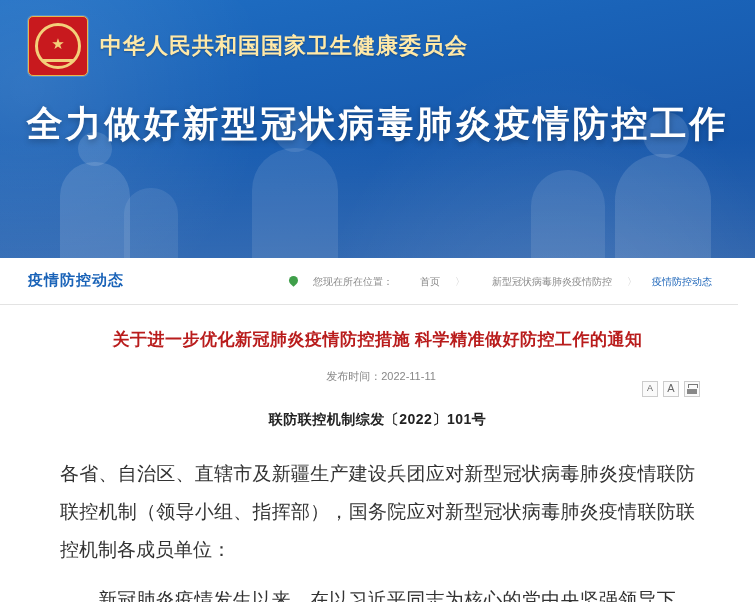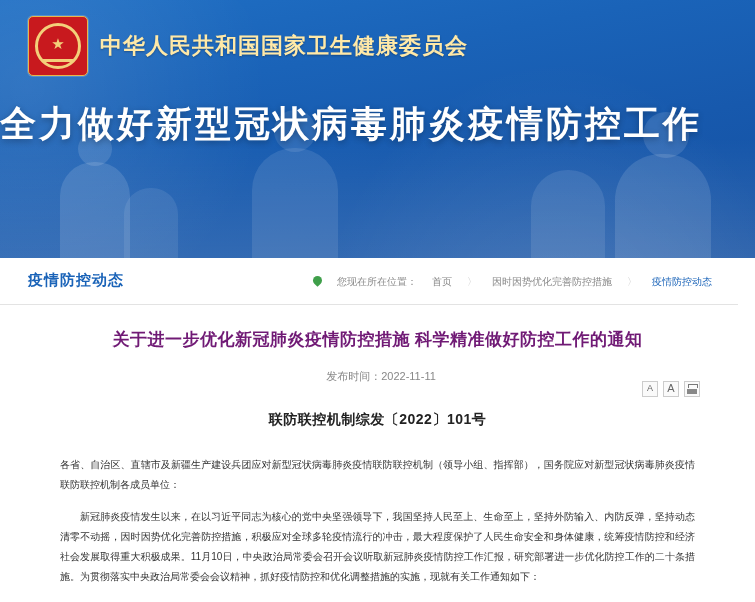--- a/index.html
+++ b/index.html
@@ -118,21 +118,21 @@
     font-size: 8px;
     letter-spacing: 0.4px;
     white-space: nowrap;
   }
 
   .header-title {
     position: absolute;
     left: 0;
     right: 0;
     top: 100px;
-    text-align: left;
+    text-align: center;
     color: #ffffff;
     font-size: 36px;
     font-weight: bold;
     letter-spacing: 3px;
     text-shadow: 0 2px 6px rgba(0,0,0,0.30);
     z-index: 3;
   }
 
   
   .silhouette {
@@ -194,33 +194,33 @@
   .pin-icon::before {
     content: "";
     position: absolute;
     left: 0; top: 0;
     width: 9px; height: 9px;
     border-radius: 50% 50% 50% 0;
     transform: rotate(-45deg);
     background: #3f9f4a;
   }
   .crumb-sep { color: #c5c5c5; }
-  .crumb-link { color: #8a8a8a; }
+  .crumb-link { color: #8a8a8a; margin-left: 12px; }
   .crumb-current { color: #1a63b8; }
 
   
   .article {
     width: 755px;
     background: #ffffff;
     padding-top: 22px;
     box-sizing: border-box;
   }
   .doc-title {
     text-align: center;
-    color: #701a75;
+    color: #b91c1c;
     font-size: 17px;
     font-weight: bold;
     letter-spacing: 0.5px;
     padding: 0 70px;
     line-height: 1.5;
   }
   .meta-row {
     position: relative;
     margin-top: 16px;
     height: 26px;
@@ -284,21 +284,21 @@
     color: #222;
     margin-top: 16px;
     letter-spacing: 0.5px;
   }
   .doc-body {
     padding: 0 60px;
     margin-top: 26px;
   }
   .doc-body p {
     margin: 12px 0 12px 0;
-    font-size: 10px;
+    font-size: 19px;
     line-height: 2.0;
     color: #333;
     text-align: justify;
   }
   .indent { text-indent: 2em; }
 </style>
 </head>
 <body>
 
 <div class="header">
@@ -326,21 +326,21 @@
   <div class="header-title">全力做好新型冠状病毒肺炎疫情防控工作</div>
 </div>
 
 <div class="section-bar">
   <div class="section-title">疫情防控动态</div>
   <div class="breadcrumb">
     <span class="pin-icon"></span>
     <span>您现在所在位置：</span>
     <span class="crumb-link">首页</span>
     <span class="crumb-sep">〉</span>
-    <span class="crumb-link">因时因势优化完善防控措施</span>
+    <span class="crumb-link">新型冠状病毒肺炎疫情防控</span>
     <span class="crumb-sep">〉</span>
     <span class="crumb-current">疫情防控动态</span>
   </div>
 </div>
 
 <div class="article">
   <div class="doc-title">关于进一步优化新冠肺炎疫情防控措施 科学精准做好防控工作的通知</div>
 
   <div class="meta-row">
     <div class="pub-date">

